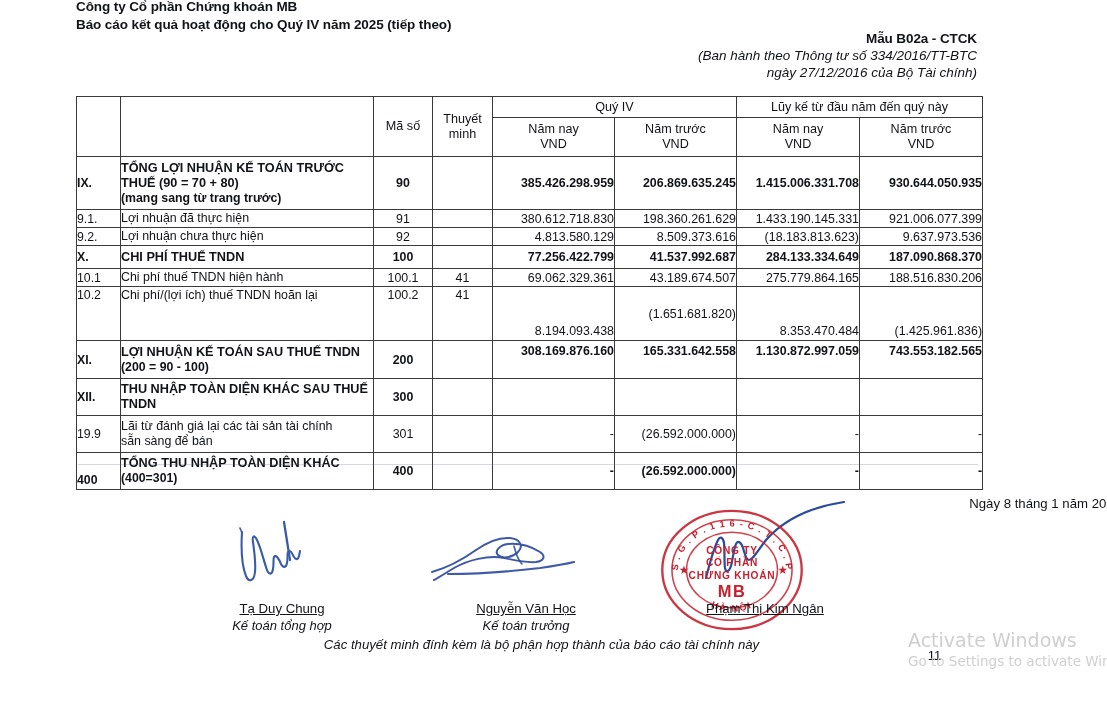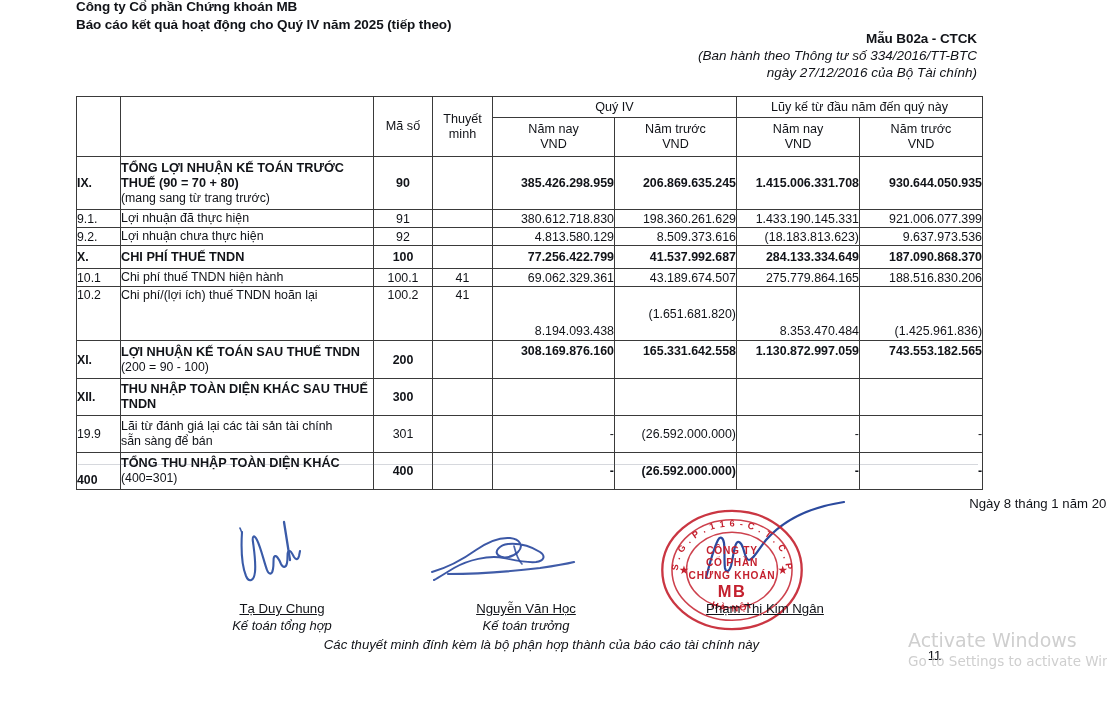--- a/index.html
+++ b/index.html
@@ -92,21 +92,21 @@
   td.idx.bold { font-weight: bold; }
   td.idx.bottomAlign { vertical-align: bottom; padding-bottom: 2px; }
 
   td.name {
     text-align: left;
     padding-left: 7px;
     padding-right: 3px;
     line-height: 15px;
   }
   td.name.bold { font-weight: bold; font-size: 12.7px; }
-  td.name .sub-note { font-weight: normal; font-size: 12.3px; }
+  td.name .sub-note { font-weight: bold; font-size: 12.3px; }
   td.name.plain { font-size: 12.4px; }
 
   td.code {
     text-align: center;
     font-size: 12.4px;
   }
   td.code.bold { font-weight: bold; }
   td.note {
     text-align: center;
     font-size: 12.4px;

